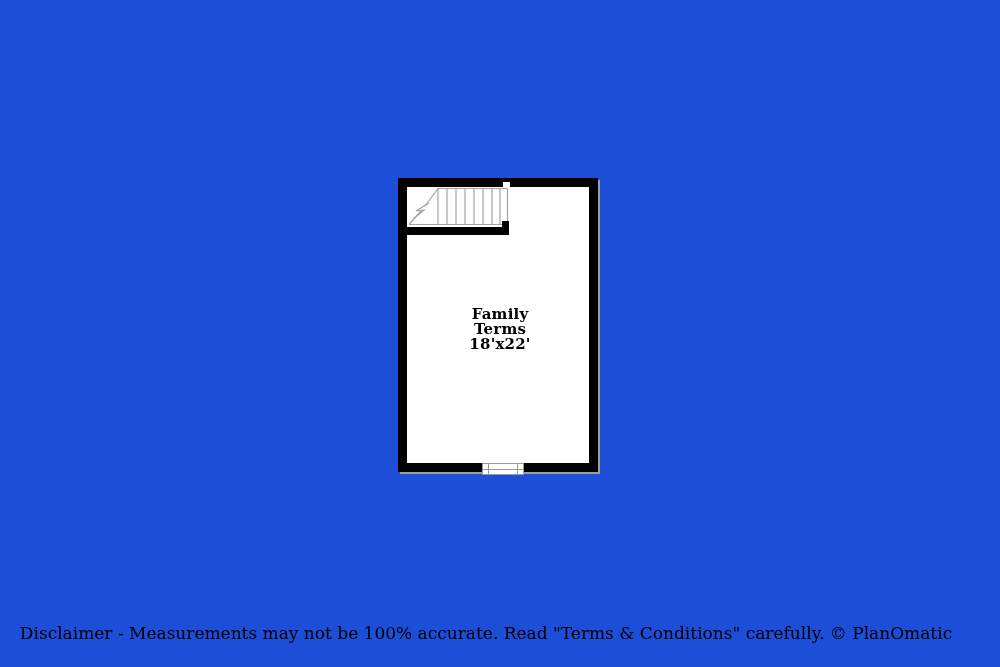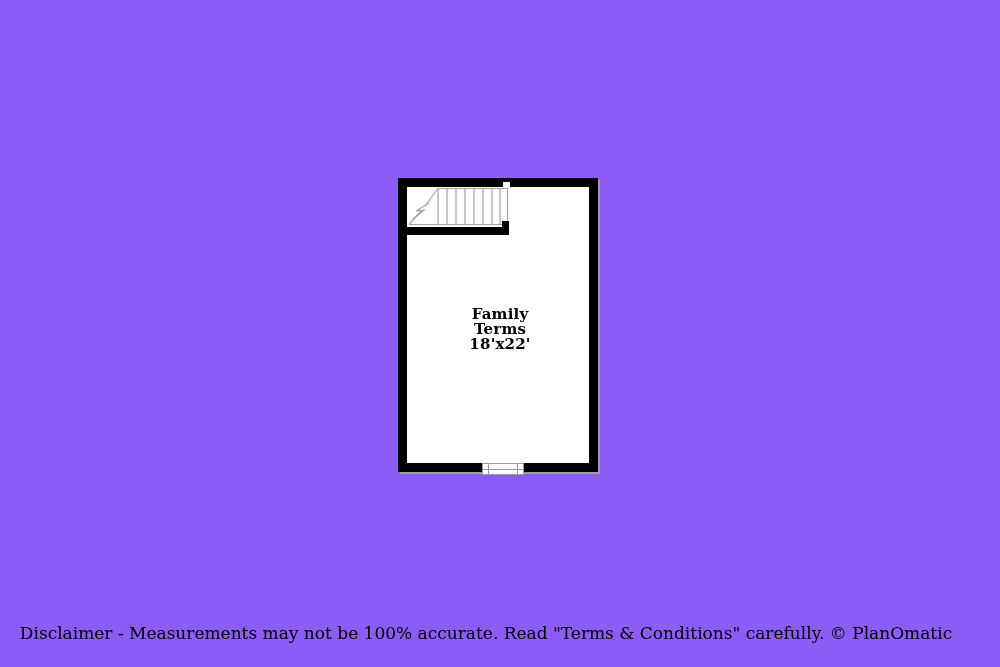--- a/index.html
+++ b/index.html
@@ -4,21 +4,21 @@
 <style>
   html, body {
     margin: 0;
     padding: 0;
     background: #ffffff;
   }
   .canvas {
     position: relative;
     width: 1000px;
     height: 667px;
-    background: #8b5cf6;
+    background: #1d4ed8;
     overflow: hidden;
     font-family: "DejaVu Serif", serif;
   }
 
   
   .room {
     position: absolute;
     left: 398px;
     top: 178px;
     width: 200px;

